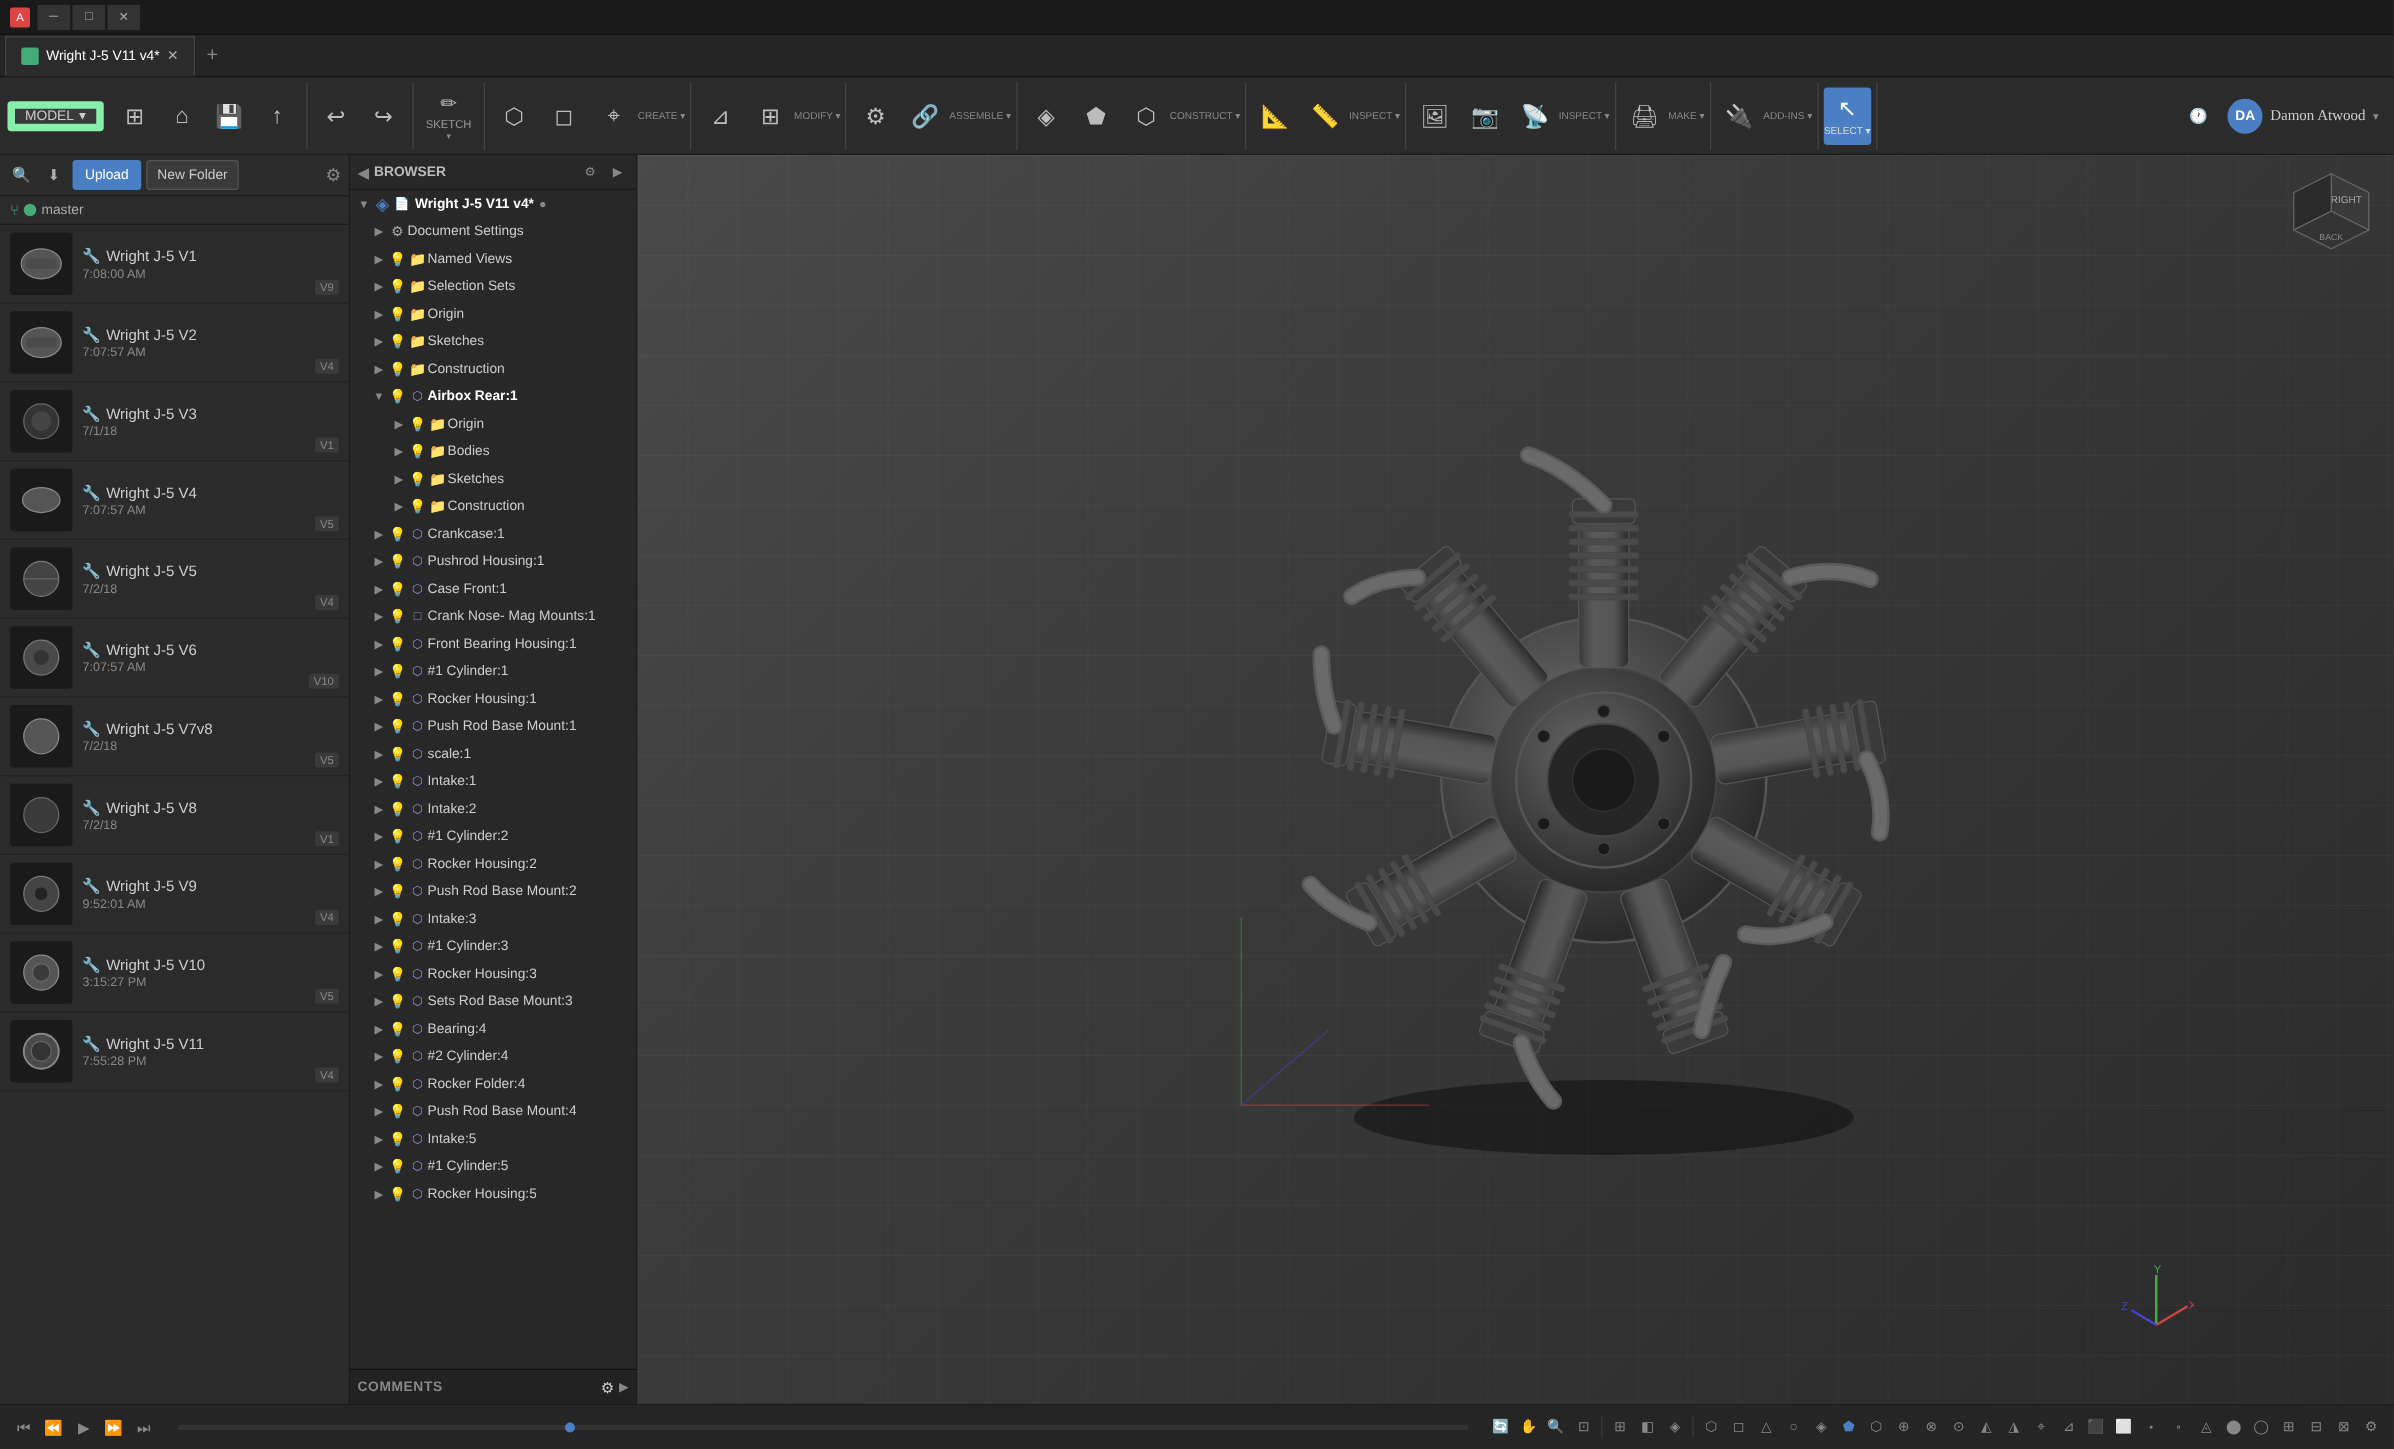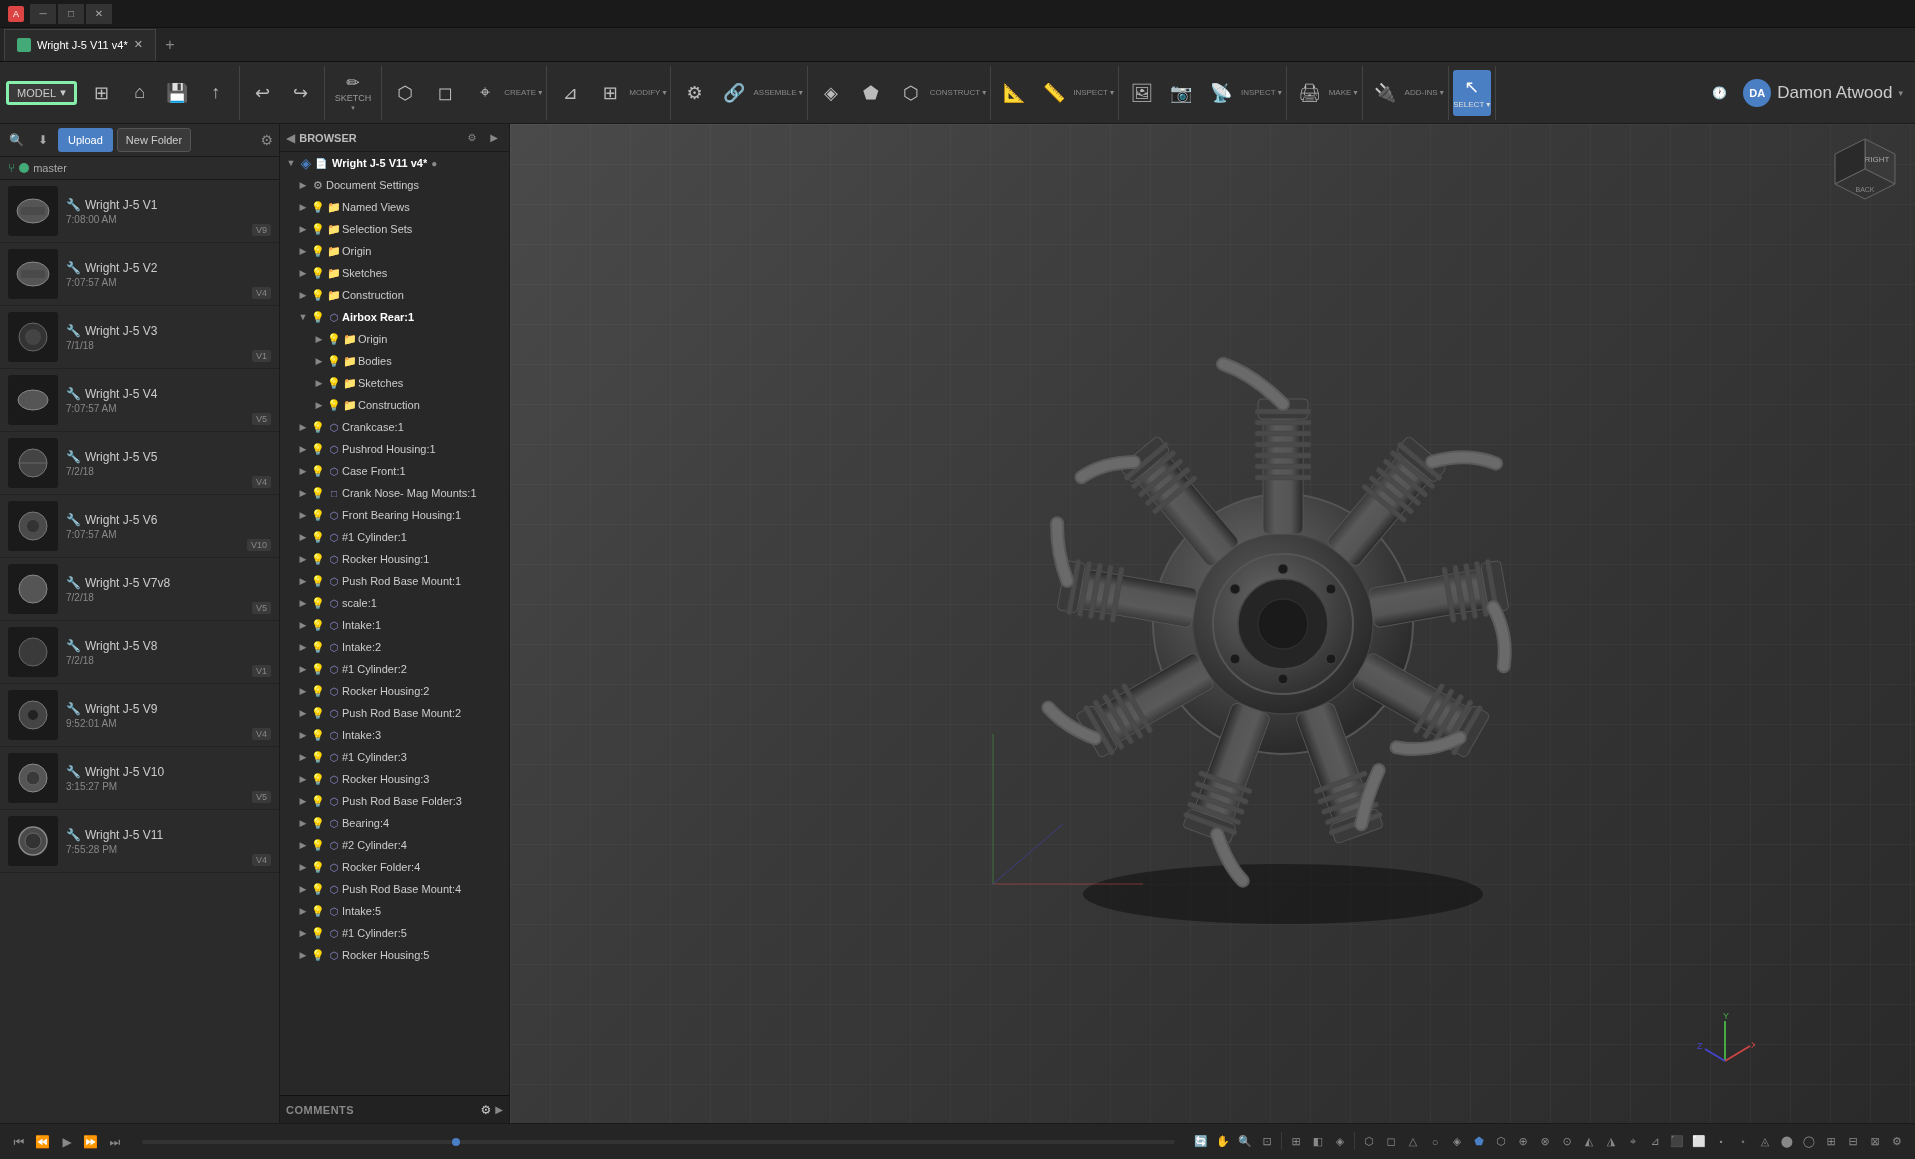--- a/index.html
+++ b/index.html
@@ -95,21 +95,21 @@
       color: #bbb;
       font-size: 11px;
       gap: 1px;
       position: relative;
     }
     .tb-dropdown-btn .tb-icon { font-size: 16px; }
     .tb-dropdown-btn .tb-label { font-size: 9px; color: #999; }
     .tb-dropdown-btn .arrow { font-size: 7px; color: #888; }
     .model-dropdown {
       background: #3a3a3a;
-      border: 3px solid #86efac;
+      border: 6px solid #86efac;
       border-radius: 3px;
       padding: 2px 8px;
       color: #ccc;
       font-size: 11px;
       cursor: pointer;
       height: 24px;
       display: flex;
       align-items: center;
       gap: 4px;
       margin: 2px;
@@ -326,21 +326,21 @@
       padding: 0 8px;
       cursor: pointer;
     }
     #user-avatar {
       width: 28px; height: 28px;
       background: #4a7fc4;
       border-radius: 50%;
       display: flex; align-items: center; justify-content: center;
       color: white; font-size: 11px; font-weight: 600;
     }
-    #user-name { font-size: 17px; color: #ccc; }
+    #user-name { font-size: 12px; color: #ccc; font-family: Liberation Serif, serif; }
 
     
     .toolbar-right {
       margin-left: auto;
       display: flex;
       align-items: center;
       gap: 4px;
     }
 
     
@@ -946,21 +946,21 @@
         <div class="tree-expand">▶</div>
         <div class="tree-icon" style="color:#dd8; font-size:11px;">💡</div>
         <div class="tree-icon" style="color:#88c; font-size:10px;">⬡</div>
         <span class="tree-label">Rocker Housing:3</span>
       </div>
 
       <div class="tree-item indent-1" style="padding-left:16px;">
         <div class="tree-expand">▶</div>
         <div class="tree-icon" style="color:#dd8; font-size:11px;">💡</div>
         <div class="tree-icon" style="color:#88c; font-size:10px;">⬡</div>
-        <span class="tree-label">Push Rod Base Folder:3</span>
+        <span class="tree-label">Sets Rod Base Mount:3</span>
       </div>
 
       <div class="tree-item indent-1" style="padding-left:16px;">
         <div class="tree-expand">▶</div>
         <div class="tree-icon" style="color:#dd8; font-size:11px;">💡</div>
         <div class="tree-icon" style="color:#88c; font-size:10px;">⬡</div>
         <span class="tree-label">Bearing:4</span>
       </div>
 
       <div class="tree-item indent-1" style="padding-left:16px;">

